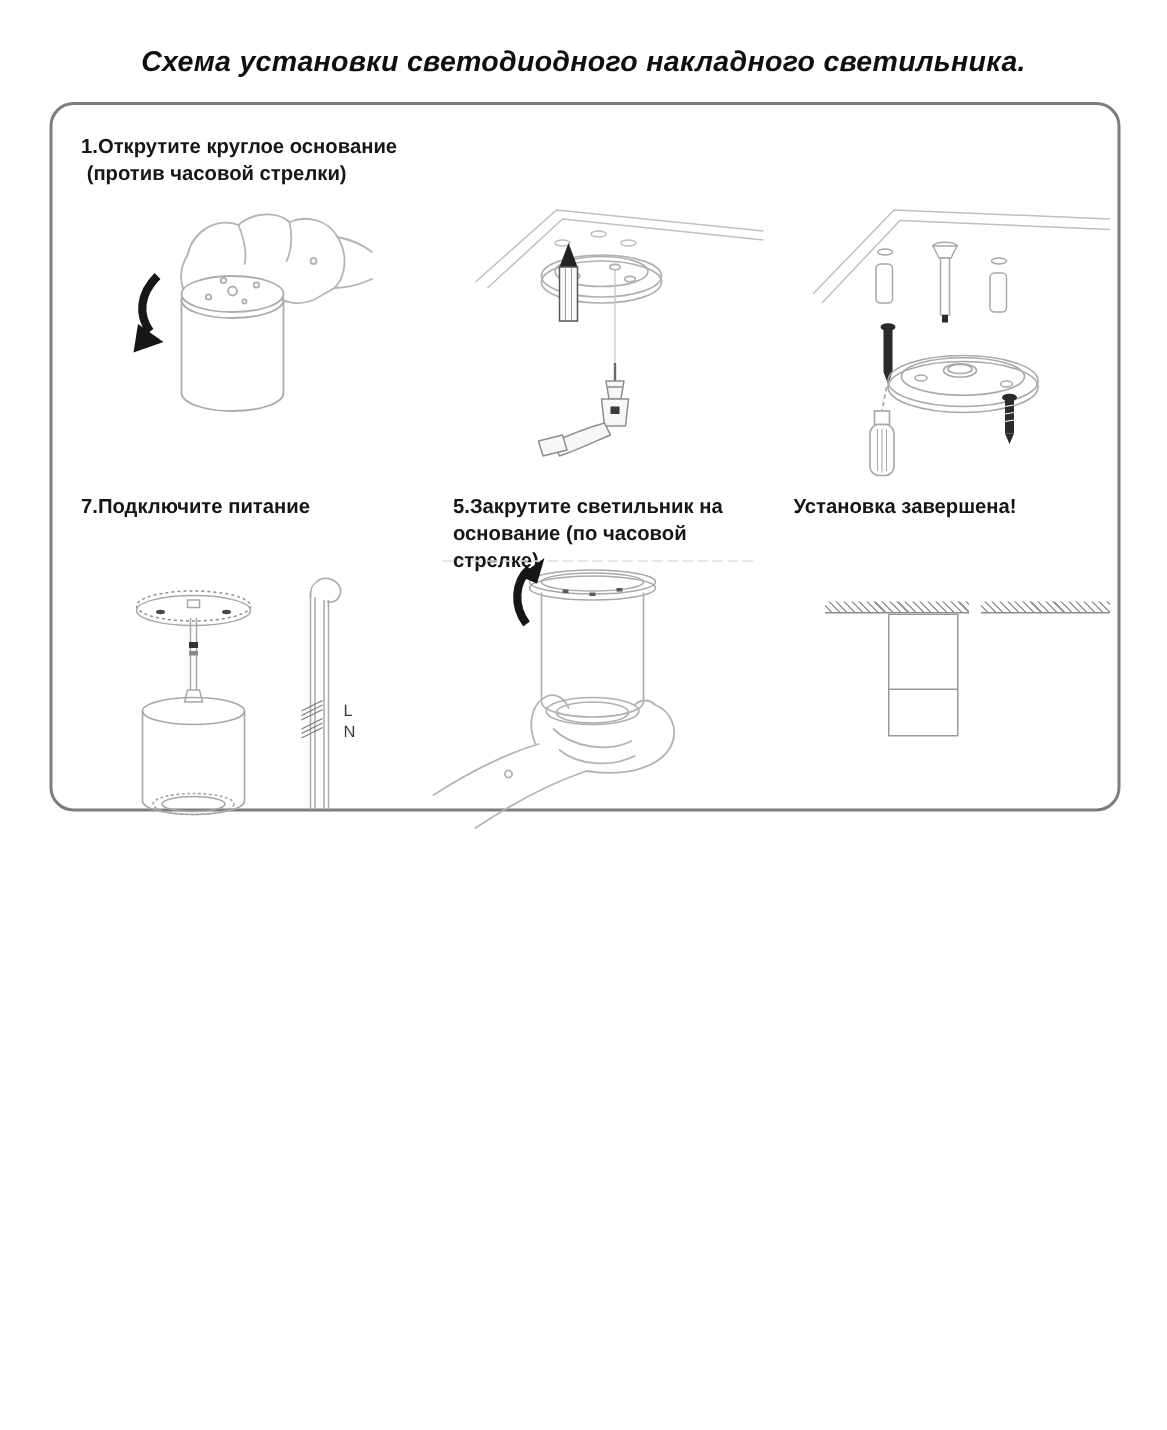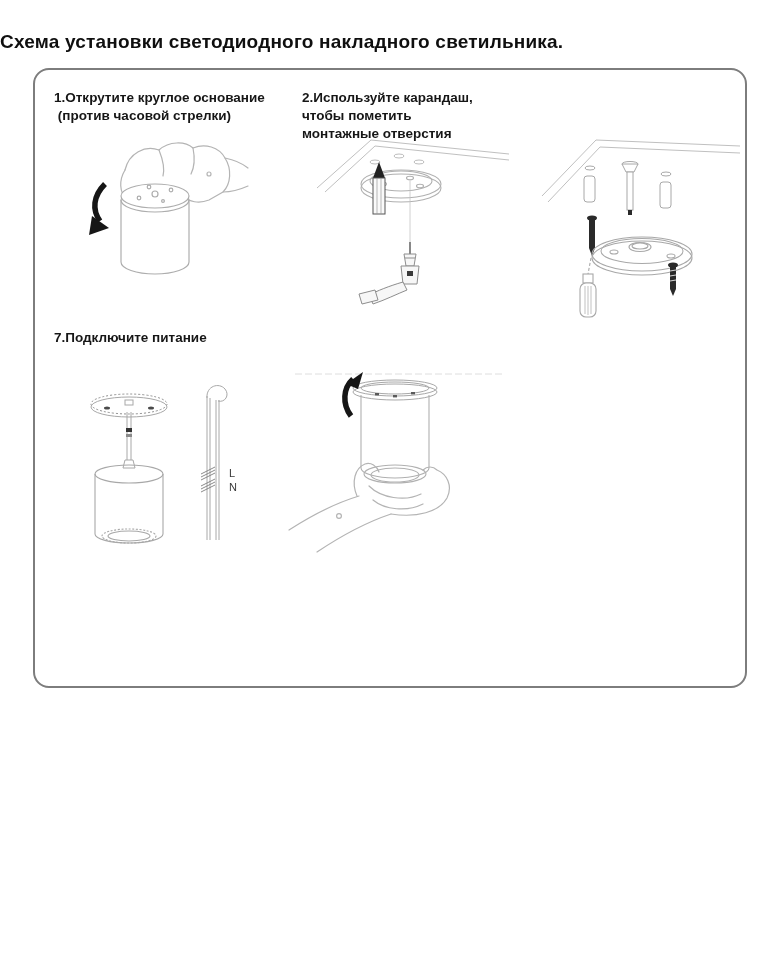--- a/index.html
+++ b/index.html
@@ -2,25 +2,26 @@
 <html><head>
 <meta charset="utf-8">
 <style>
   html,body { margin:0; padding:0; background:#ffffff; }
   body {
     width:778px; height:953px; position:relative;
     font-family:"Liberation Sans", sans-serif; color:#151515;
   }
   .title {
     position:absolute; top:31px; left:0; width:778px;
-    text-align:left; font-size:19px; font-weight:bold; color:#0f0f0f;
+    text-align:center; font-size:19px; font-weight:bold; color:#0f0f0f;
     letter-spacing:0.2px;
+    font-style:italic;
   }
   .board {
-    position:absolute; left:33px; top:68px; width:714px; height:620px;
+    position:absolute; left:33px; top:68px; width:714px; height:473px;
     box-sizing:border-box; border:2px solid #7d7d7d; border-radius:16px;
     display:grid;
     grid-template-columns:248px 227px 235px;
     grid-template-rows:240px 239px;
     background:#fff;
   }
   .panel { position:relative; }
   .panel-label {
     position:absolute; left:19px; top:19px;
     font-size:13.5px; font-weight:bold; line-height:1.33;
@@ -86,23 +87,20 @@
       </g>
 
       <g>
         <path d="M46 44 C34 56 33 70 41 81" stroke="#161616" stroke-width="5.5" fill="none"></path>
         <polygon points="33,76 50,88 30,95" fill="#161616"></polygon>
       </g>
     </svg>
   </div>
 
   <div class="panel">
-    <div class="panel-label">2.Используйте карандаш,
-чтобы пометить
-монтажные отверстия</div>
     <svg class="illu s2" width="200" height="175" viewBox="0 0 200 175">
 
       <g stroke="#c0c0c0" stroke-width="1" fill="none">
         <path d="M4 54 L58 6 L196 20"></path>
         <path d="M12 58 L62 12 L196 26"></path>
       </g>
 
       <g stroke="#bdbdbd" stroke-width="1" fill="none">
         <ellipse cx="62" cy="28" rx="5" ry="2"></ellipse>
         <ellipse cx="86" cy="22" rx="5" ry="2"></ellipse>
@@ -233,20 +231,22 @@
           <path d="M132 92 L146 85 M132 95 L146 88 M132 98 L146 91"></path>
           <path d="M132 104 L146 97 M132 107 L146 100 M132 110 L146 103"></path>
         </g>
       </g>
       <text x="160" y="95" font-size="11" fill="#3a3a3a">L</text>
       <text x="160" y="109" font-size="11" fill="#3a3a3a">N</text>
     </svg>
   </div>
 
   <div class="panel">
+    <div class="panel-label">5.Закрутите светильник на
+основание (по часовой стрелке)</div>
     <svg class="illu s5" width="225" height="185" viewBox="0 0 225 185">
       <line x1="8" y1="6" x2="215" y2="6" stroke="#dedede" stroke-width="1" stroke-dasharray="7 3"></line>
 
       <g stroke="#a8a8a8" stroke-width="1" fill="none">
         <ellipse cx="108" cy="20" rx="42" ry="8"></ellipse>
         <ellipse cx="108" cy="24" rx="42" ry="8"></ellipse>
         <ellipse cx="108" cy="20" rx="34" ry="6"></ellipse>
         <rect x="88" y="25" width="4" height="2.4" fill="#5a5a5a" stroke="none"></rect>
         <rect x="106" y="27" width="4" height="2.4" fill="#5a5a5a" stroke="none"></rect>
         <rect x="124" y="24" width="4" height="2.4" fill="#5a5a5a" stroke="none"></rect>
@@ -270,14 +270,22 @@
         <circle cx="52" cy="148" r="2.4"></circle>
       </g>
 
       <g>
         <path d="M64 48 C55 36 56 20 66 11" stroke="#161616" stroke-width="5.5" fill="none"></path>
         <polygon points="59,16 76,4 71,21" fill="#161616"></polygon>
       </g>
     </svg>
   </div>
 
+  <div class="panel">
+    <div class="panel-label">Установка завершена!</div>
+    <div class="s6-band s6-band-left"></div>
+    <div class="s6-band s6-band-right"></div>
+    <div class="s6-fixture">
+      <div class="s6-divider"></div>
+    </div>
+  </div>
 
 </div>
 
 </body></html>

